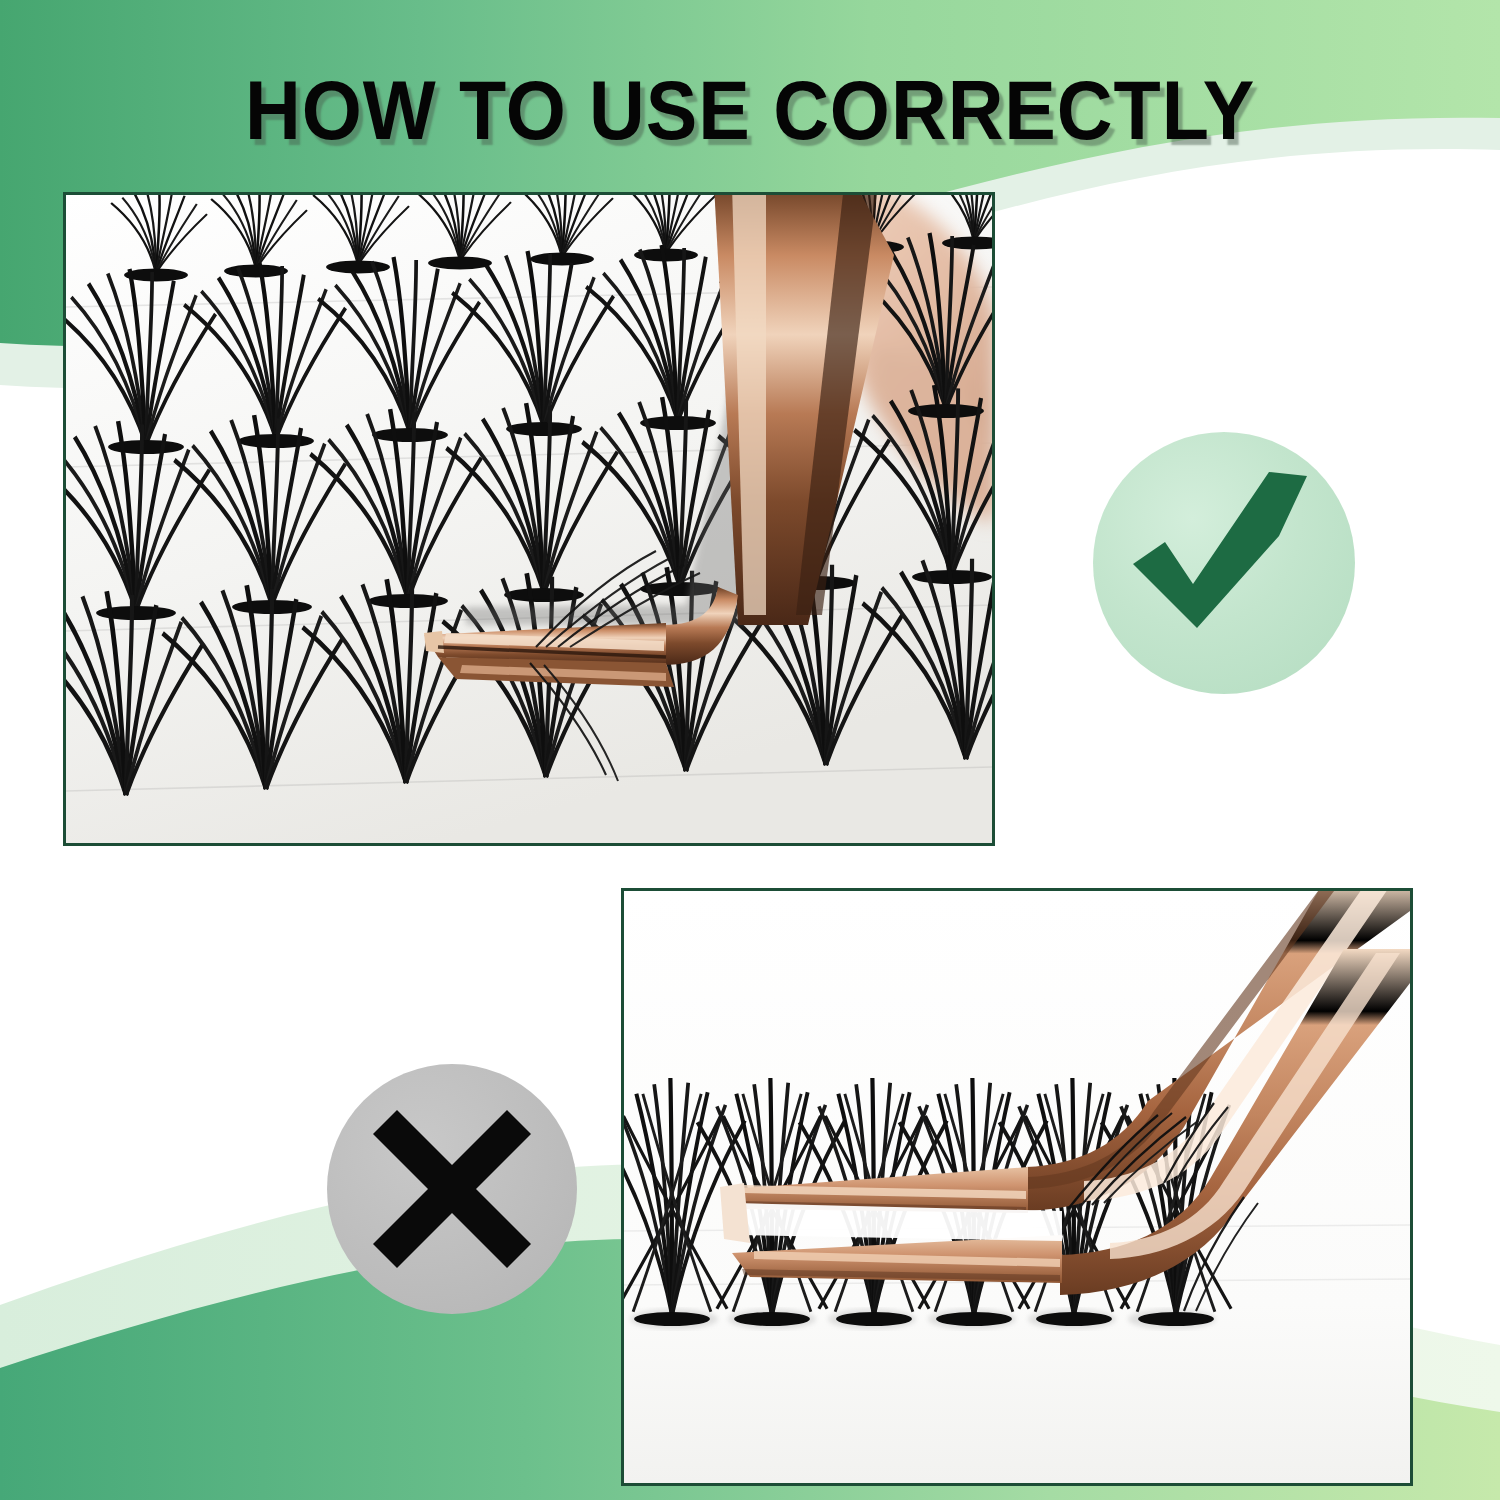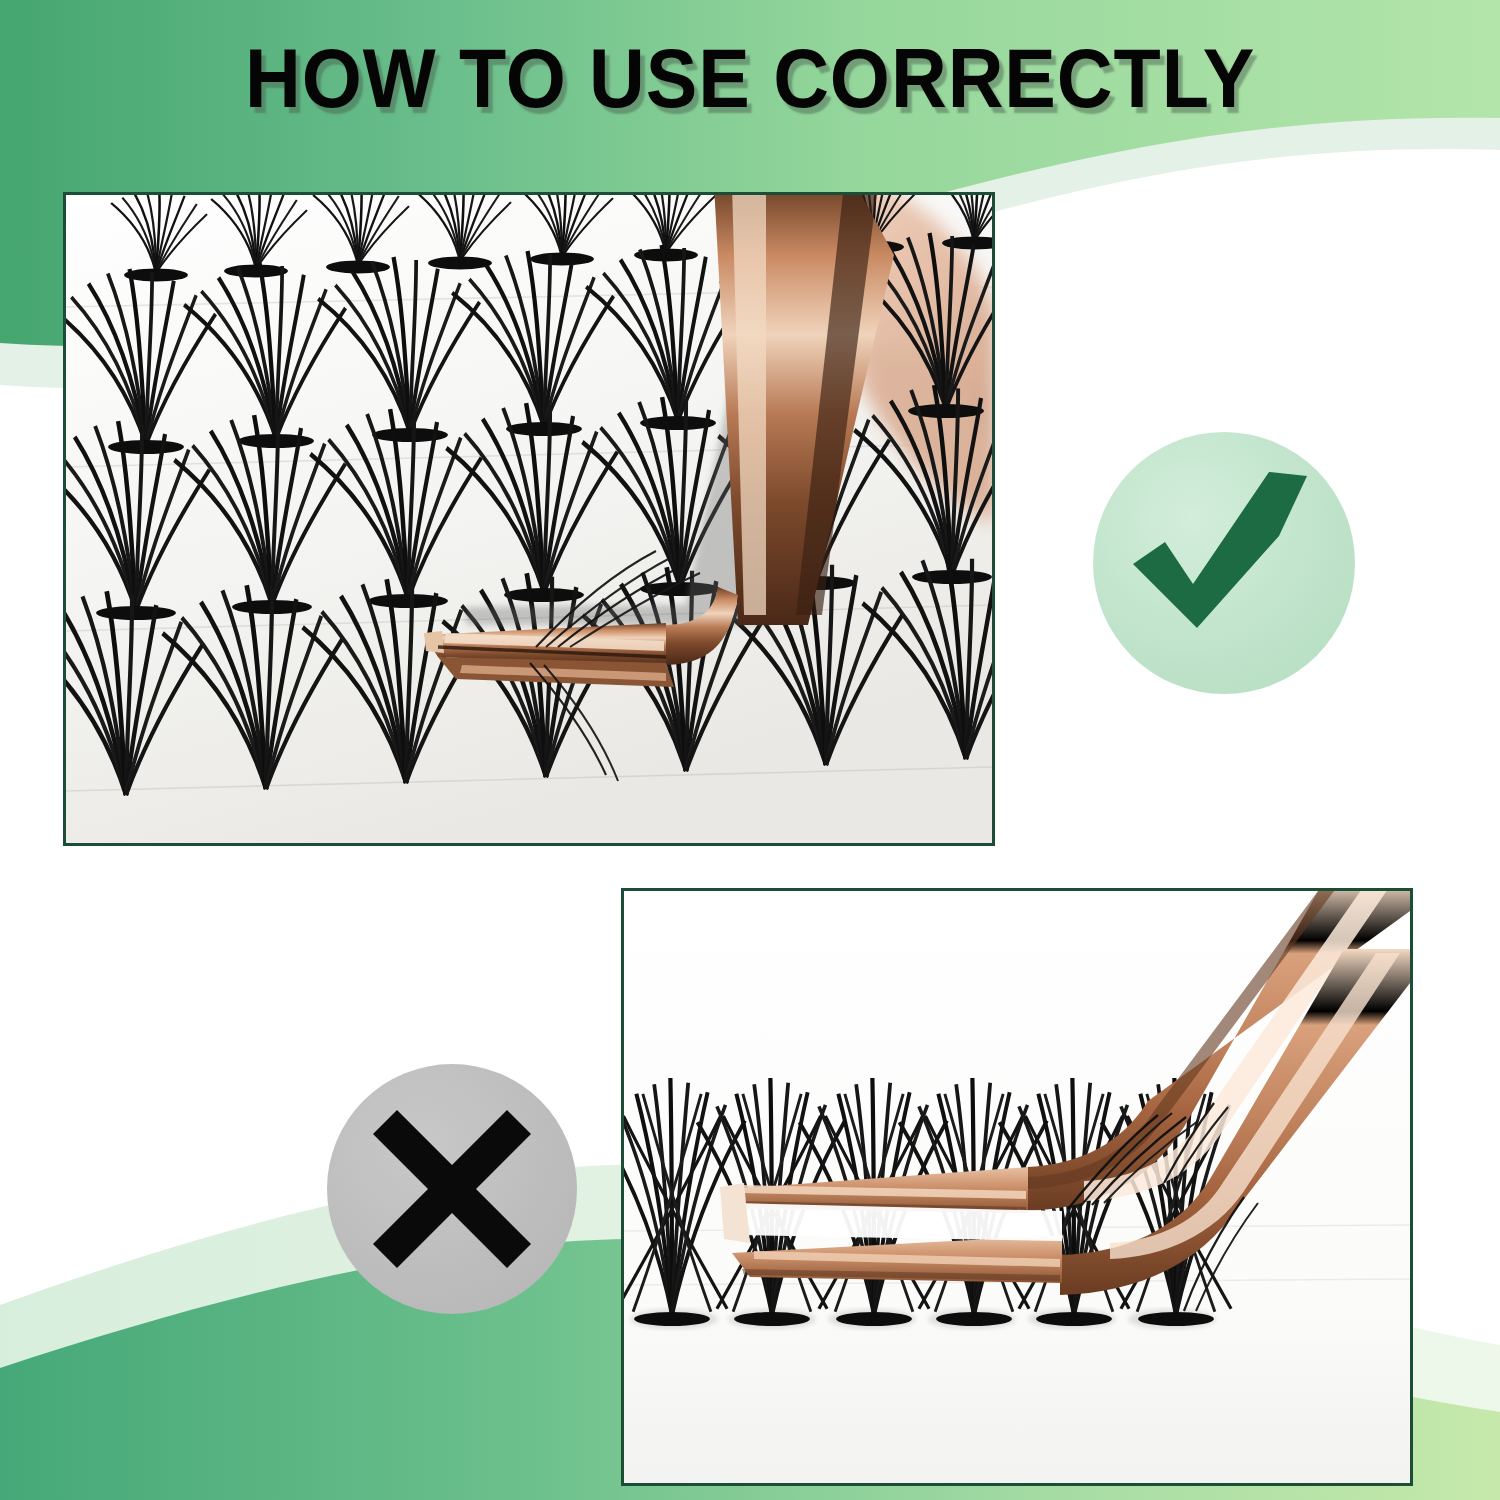--- a/index.html
+++ b/index.html
@@ -26,21 +26,21 @@
     top: 0;
     width: 1500px;
     height: 1500px;
     pointer-events: none;
   }
 
   
   .title-wrap {
     position: absolute;
     left: 0;
-    top: 36px;
+    top: 68px;
     width: 1500px;
     text-align: center;
     z-index: 6;
   }
   .title-text {
     display: inline-block;
     font-family: "Liberation Sans Narrow", "Liberation Sans", sans-serif;
     font-weight: bold;
     font-size: 84px;
     line-height: 1;

